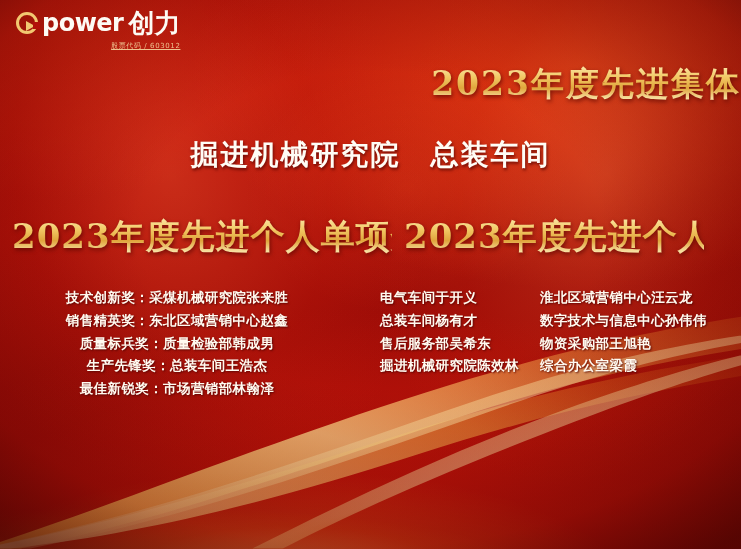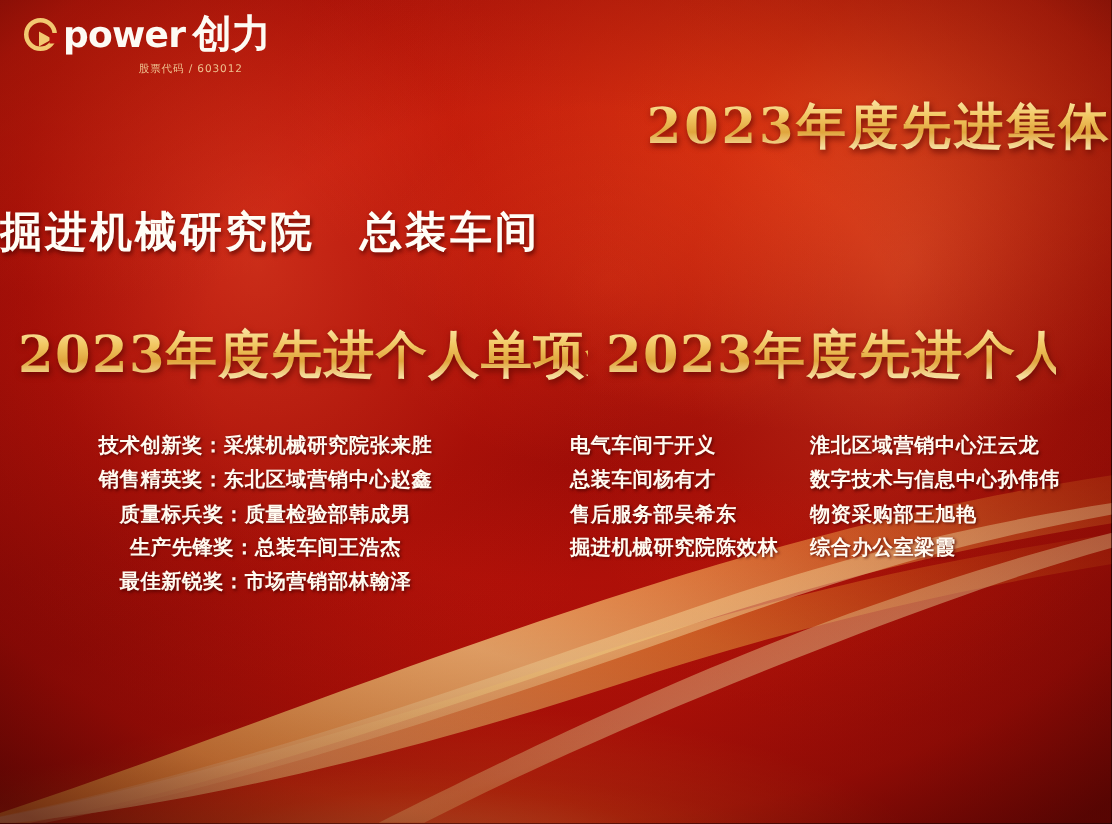--- a/index.html
+++ b/index.html
@@ -55,21 +55,21 @@
 
   
   .ribbons { position: absolute; left:0; right:0; bottom:0; height: 46%; pointer-events:none; }
 
   
   .logo-wrap {
     position: absolute;
     left: 16px; top: 10px;
     display: flex;
     flex-direction: column;
-    align-items: center;
+    align-items: flex-end;
   }
   .logo-row { display: flex; align-items: center; gap: 3px; }
   .logo-mark {
     width: 22px; height: 22px;
     border: 3px solid #f2c871;
     border-radius: 50%;
     position: relative;
     box-sizing: border-box;
     margin-right: 1px;
   }
@@ -104,20 +104,21 @@
     line-height: 1;
     margin-left: 2px;
   }
   .logo-sub {
     font-size: 7px;
     color: #f3cf9a;
     letter-spacing: 0.6px;
     margin-top: 5px;
     margin-left: 58px;
     opacity: 0.92;
+    text-decoration: underline;
   }
 
   
   .gold-title {
     position: absolute;
     text-align: right;
     font-weight: bold;
     font-family: "DejaVu Serif", "Liberation Serif", serif;
     color: #f6d98a;
     background: linear-gradient(180deg, #fdf0bd 0%, #f2c864 34%, #e0a53c 58%, #f7e0a2 82%, #d69433 100%);
@@ -141,20 +142,21 @@
   #title-indiv {
     left: 392px; top: 214px;
     width: 300px;
     font-size: 34px;
     letter-spacing: 1px;
     margin-left: 12px;
   }
   #subtitle-collective {
     position: absolute;
     left: 0; right: 0; top: 136px;
+    text-align: center;
     font-size: 28px;
     font-weight: bold;
     font-family: "DejaVu Serif", "Liberation Serif", serif;
     color: #fffdf6;
     letter-spacing: 2px;
     text-shadow: 1px 2px 3px rgba(90,6,2,0.8);
     white-space: nowrap;
   }
 
   

